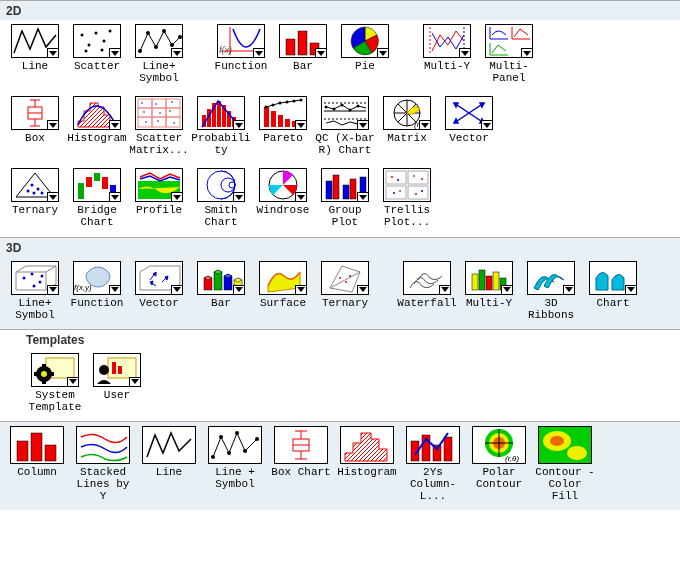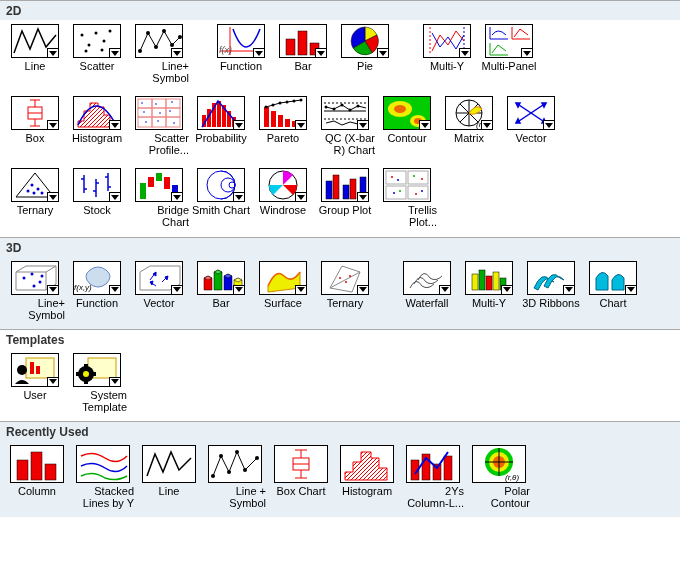--- a/index.html
+++ b/index.html
@@ -13,21 +13,21 @@
   }
   .section { border-top: 1px solid #aaa; }
   .section-header {
     font-weight: bold;
     font-size: 12px;
     padding: 3px 6px 2px 6px;
     color: #333;
   }
   .sec-light .section-header { background: #e8f0f6; }
   .sec-light { background: #e8f0f6; }
-  .sec-white { background: #fff; }
+  .sec-white { background: #fff; padding-left: 20px; }
   .row {
     display: flex;
     flex-wrap: wrap;
     padding: 2px 4px 4px 4px;
     gap: 0px;
   }
   .item {
     width: 60px;
     display: flex;
     flex-direction: column;
@@ -62,25 +62,26 @@
     align-items: center;
     justify-content: center;
   }
   .drop::after {
     content: "";
     border-left: 4px solid transparent;
     border-right: 4px solid transparent;
     border-top: 5px solid #000;
   }
   .label {
-    text-align: right;
+    text-align: center;
     line-height: 1.1;
     margin-top: 2px;
     max-width: 62px;
     word-wrap: break-word;
+    font-family: Liberation Mono, monospace;
   }
   .gap { width: 20px; }
   svg { display: block; }
 </style>
 </head>
 <body>
 
 <div class="section sec-light">
   <div class="section-header">2D</div>
 
@@ -252,21 +253,21 @@
               <circle cx="36" cy="5" r="0.8"></circle>
               <circle cx="8" cy="15" r="0.8"></circle>
               <circle cx="24" cy="16" r="0.8"></circle>
               <circle cx="34" cy="14" r="0.8"></circle>
               <circle cx="10" cy="25" r="0.8"></circle>
               <circle cx="22" cy="24" r="0.8"></circle>
               <circle cx="38" cy="26" r="0.8"></circle>
             </g>
           </svg>
       </div>
-      <div class="label">Scatter Profile...</div>
+      <div class="label">Scatter Matrix...</div>
     </div>
     <div class="item">
       <div class="icon">
         <svg width="46" height="32">
             <g fill="#e00">
               <rect x="4" y="18" width="4" height="12"></rect>
               <rect x="9" y="12" width="4" height="18"></rect>
               <rect x="14" y="6" width="4" height="24"></rect>
               <rect x="19" y="4" width="4" height="26"></rect>
               <rect x="24" y="8" width="4" height="22"></rect>
@@ -320,33 +321,20 @@
             <line x1="2" y1="22" x2="44" y2="22" stroke="#000" stroke-dasharray="2"></line>
             <polyline points="4,26 12,24 20,28 28,25 36,27" fill="none" stroke="#000"></polyline>
           </svg>
         <div class="drop"></div>
       </div>
       <div class="label">QC (X-bar R) Chart</div>
     </div>
     <div class="item">
       <div class="icon">
         <svg width="46" height="32">
-            <rect width="46" height="32" fill="#0c0"></rect>
-            <ellipse cx="16" cy="12" rx="12" ry="8" fill="#ee0"></ellipse>
-            <ellipse cx="16" cy="12" rx="6" ry="4" fill="#e60"></ellipse>
-            <ellipse cx="34" cy="24" rx="8" ry="6" fill="#ee0"></ellipse>
-            <ellipse cx="34" cy="24" rx="4" ry="3" fill="#e60"></ellipse>
-          </svg>
-        <div class="drop"></div>
-      </div>
-      <div class="label">Contour</div>
-    </div>
-    <div class="item">
-      <div class="icon">
-        <svg width="46" height="32">
             <circle cx="23" cy="16" r="13" fill="none" stroke="#000"></circle>
             <line x1="23" y1="3" x2="23" y2="29" stroke="#000"></line>
             <line x1="10" y1="16" x2="36" y2="16" stroke="#000"></line>
             <line x1="14" y1="7" x2="32" y2="25" stroke="#000"></line>
             <line x1="14" y1="25" x2="32" y2="7" stroke="#000"></line>
             <path d="M23,16 Q30,6 36,12 Q28,20 23,16" fill="#ee0" stroke="#e80"></path>
             <text x="30" y="30" font-size="8" font-style="italic">(r,θ)</text>
           </svg>
         <div class="drop"></div>
       </div>
@@ -385,48 +373,41 @@
               <circle cx="22" cy="24" r="1.5"></circle>
             </g>
           </svg>
         <div class="drop"></div>
       </div>
       <div class="label">Ternary</div>
     </div>
     <div class="item">
       <div class="icon">
         <svg width="46" height="32">
-            <g stroke="#00d" stroke-width="1.5">
-              <line x1="10" y1="6" x2="10" y2="24"></line>
-              <line x1="7" y1="10" x2="10" y2="10"></line>
-              <line x1="10" y1="20" x2="13" y2="20"></line>
-              <line x1="22" y1="10" x2="22" y2="28"></line>
-              <line x1="19" y1="22" x2="22" y2="22"></line>
-              <line x1="22" y1="14" x2="25" y2="14"></line>
-              <line x1="34" y1="4" x2="34" y2="22"></line>
-              <line x1="31" y1="8" x2="34" y2="8"></line>
-              <line x1="34" y1="18" x2="37" y2="18"></line>
-            </g>
-          </svg>
-        <div class="drop"></div>
-      </div>
-      <div class="label">Stock</div>
-    </div>
-    <div class="item">
-      <div class="icon">
-        <svg width="46" height="32">
             <rect x="4" y="14" width="6" height="16" fill="#0a0"></rect>
             <rect x="12" y="8" width="6" height="10" fill="#e00"></rect>
             <rect x="20" y="4" width="6" height="8" fill="#0a0"></rect>
             <rect x="28" y="8" width="6" height="12" fill="#e00"></rect>
             <rect x="36" y="16" width="6" height="14" fill="#00d"></rect>
           </svg>
         <div class="drop"></div>
       </div>
       <div class="label">Bridge Chart</div>
+    </div>
+    <div class="item">
+      <div class="icon">
+        <svg width="46" height="32">
+            <rect x="2" y="12" width="42" height="18" fill="#0c0"></rect>
+            <path d="M2,20 Q12,14 22,22 Q32,28 44,18" fill="#ee0"></path>
+            <polyline points="4,8 14,4 24,10 34,5 44,9" fill="none" stroke="#e00" stroke-width="1.5"></polyline>
+            <polyline points="4,10 14,7 24,12 34,8 44,11" fill="none" stroke="#00d" stroke-width="1.5"></polyline>
+          </svg>
+        <div class="drop"></div>
+      </div>
+      <div class="label">Profile</div>
     </div>
     <div class="item">
       <div class="icon">
         <svg width="46" height="32">
             <circle cx="23" cy="16" r="14" fill="none" stroke="#00d"></circle>
             <circle cx="30" cy="16" r="7" fill="none" stroke="#00d"></circle>
             <circle cx="34" cy="16" r="3" fill="none" stroke="#00d"></circle>
             <path d="M37,16 A14,14 0 0,0 23,2" fill="none" stroke="#00d"></path>
             <path d="M37,16 A14,14 0 0,1 23,30" fill="none" stroke="#00d"></path>
           </svg>
@@ -629,51 +610,50 @@
   </div>
 </div>
 
 <div class="section sec-white">
   <div class="section-header">Templates</div>
   <div class="row">
     <div class="item">
       <div class="icon">
         <svg width="46" height="32">
             <rect x="14" y="4" width="28" height="20" fill="#ffc" stroke="#c90"></rect>
-            <rect x="18" y="8" width="4" height="12" fill="#e00"></rect>
-            <rect x="24" y="12" width="4" height="8" fill="#e00"></rect>
-            <circle cx="10" cy="16" r="5" fill="#000"></circle>
-            <path d="M3,30 Q10,22 17,30 Z" fill="#000"></path>
-          </svg>
-        <div class="drop"></div>
-      </div>
-      <div class="label">User</div>
-    </div>
-    <div class="item">
-      <div class="icon">
-        <svg width="46" height="32">
-            <rect x="14" y="4" width="28" height="20" fill="#ffc" stroke="#c90"></rect>
             <circle cx="12" cy="20" r="8" fill="#000"></circle>
             <circle cx="12" cy="20" r="3" fill="#ee0"></circle>
             <g fill="#000">
               <rect x="10" y="10" width="4" height="3"></rect>
               <rect x="10" y="27" width="4" height="3"></rect>
               <rect x="2" y="18" width="3" height="4"></rect>
               <rect x="19" y="18" width="3" height="4"></rect>
             </g>
           </svg>
         <div class="drop"></div>
       </div>
       <div class="label">System Template</div>
     </div>
+    <div class="item">
+      <div class="icon">
+        <svg width="46" height="32">
+            <rect x="14" y="4" width="28" height="20" fill="#ffc" stroke="#c90"></rect>
+            <rect x="18" y="8" width="4" height="12" fill="#e00"></rect>
+            <rect x="24" y="12" width="4" height="8" fill="#e00"></rect>
+            <circle cx="10" cy="16" r="5" fill="#000"></circle>
+            <path d="M3,30 Q10,22 17,30 Z" fill="#000"></path>
+          </svg>
+        <div class="drop"></div>
+      </div>
+      <div class="label">User</div>
+    </div>
   </div>
 </div>
 
 <div class="section sec-light">
-  <div class="section-header">Recently Used</div>
   <div class="row">
     <div class="item wide">
       <div class="icon big">
         <svg width="52" height="36">
             <g fill="#e00" stroke="#000" stroke-width="0.5">
               <rect x="6" y="14" width="11" height="20"></rect>
               <rect x="20" y="6" width="11" height="28"></rect>
               <rect x="34" y="18" width="11" height="16"></rect>
             </g>
           </svg>
@@ -762,14 +742,25 @@
             <circle cx="26" cy="16" r="14" fill="#0c0"></circle>
             <circle cx="26" cy="16" r="10" fill="#ee0"></circle>
             <circle cx="26" cy="16" r="6" fill="#e60"></circle>
             <line x1="26" y1="2" x2="26" y2="30" stroke="#000"></line>
             <line x1="12" y1="16" x2="40" y2="16" stroke="#000"></line>
             <text x="32" y="34" font-size="8" font-style="italic">(r,θ)</text>
           </svg>
       </div>
       <div class="label">Polar Contour</div>
     </div>
+    <div class="item wide">
+      <div class="icon big">
+        <svg width="52" height="36">
+            <rect width="52" height="36" fill="#0c0"></rect>
+            <ellipse cx="18" cy="14" rx="14" ry="10" fill="#ee0"></ellipse>
+            <ellipse cx="18" cy="14" rx="7" ry="5" fill="#e60"></ellipse>
+            <ellipse cx="38" cy="26" rx="10" ry="7" fill="#ee0"></ellipse>
+          </svg>
+      </div>
+      <div class="label">Contour - Color Fill</div>
+    </div>
   </div>
 </div>
 
 </body></html>

